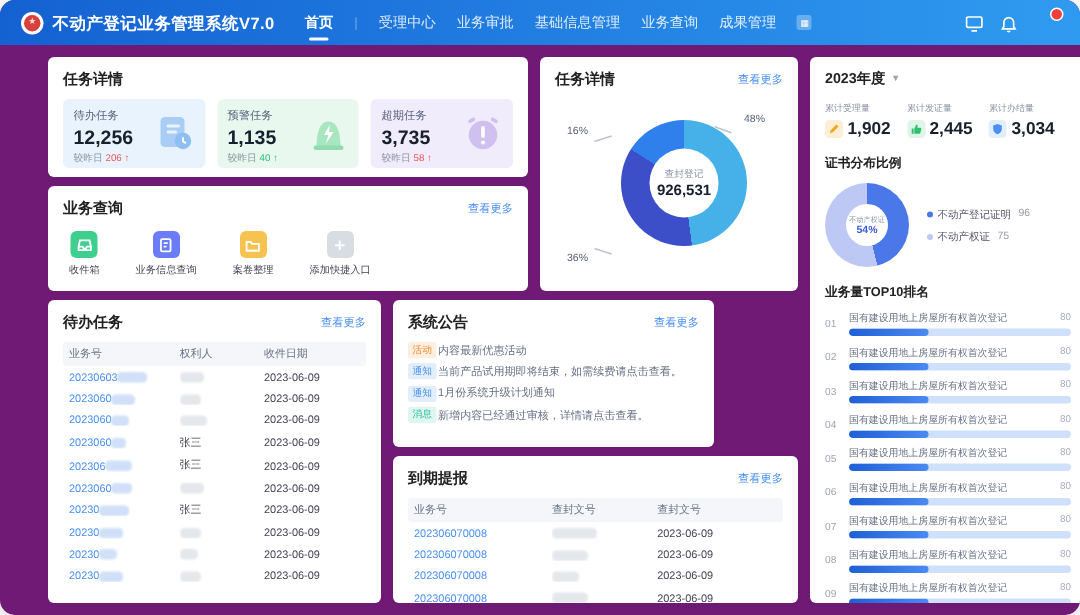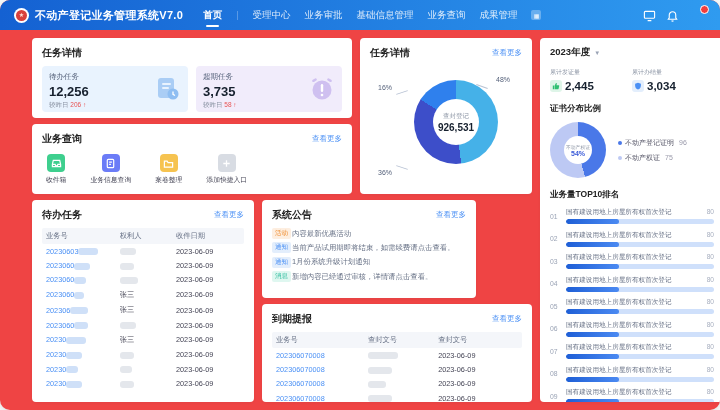--- a/index.html
+++ b/index.html
@@ -1,16 +1,16 @@
 <!DOCTYPE html>
 <html><head>
 <meta charset="utf-8">
 <style>
   html,body{margin:0;padding:0;background:#fff;}
-  .page{position:relative;width:720px;height:410px;background:#ef4444;
+  .page{position:relative;width:720px;height:410px;background:#701a75;
     font-family:"Liberation Sans",sans-serif;border-radius:10px;overflow:hidden;
     box-shadow:0 2px 12px rgba(0,0,0,.18);}
   
   .hdr{position:absolute;top:0;left:0;right:0;height:30px;
     background:linear-gradient(90deg,#1461d2,#2f9bf0);
     display:flex;align-items:center;padding:0 14px;color:#fff;box-sizing:border-box;}
   .logo{width:15px;height:15px;border-radius:50%;background:#fff;
     display:flex;align-items:center;justify-content:center;margin-right:6px;flex:0 0 auto;}
   .logo-inner{width:11px;height:11px;border-radius:50%;background:#d8403c;
     display:flex;align-items:center;justify-content:center;color:#ffd9d0;font-size:6px;line-height:1;}
@@ -162,20 +162,30 @@
           <div class="stat-value">12,256</div>
           <div class="stat-delta">较昨日 <span class="delta-red">206 ↑</span></div>
           <span class="stat-icon"><svg width="28" height="28" viewBox="0 0 28 28">
               <rect x="4" y="3" width="16" height="20" rx="3" fill="#aacdf5"></rect>
               <rect x="8" y="8" width="9" height="2" rx="1" fill="#e9f3fe"></rect>
               <rect x="8" y="12" width="7" height="2" rx="1" fill="#e9f3fe"></rect>
               <circle cx="19" cy="19" r="5.5" fill="#8fbef2"></circle>
               <path d="M19 16.5v2.8l2 1.2" stroke="#fff" stroke-width="1.3" fill="none"></path>
             </svg></span>
         </div>
+        <div class="stat-box green">
+          <div class="stat-label">预警任务</div>
+          <div class="stat-value">1,135</div>
+          <div class="stat-delta">较昨日 <span class="delta-green">40 ↑</span></div>
+          <span class="stat-icon"><svg width="28" height="28" viewBox="0 0 28 28">
+              <path d="M6 23c0-9 2-17 8-17s8 8 8 17z" fill="#a8e6c0"></path>
+              <path d="M15 8l-4 7h3l-2 6 5.5-8h-3.2z" fill="#fff"></path>
+              <rect x="4" y="22" width="20" height="3" rx="1.5" fill="#8fdcae"></rect>
+            </svg></span>
+        </div>
         <div class="stat-box purple">
           <div class="stat-label">超期任务</div>
           <div class="stat-value">3,735</div>
           <div class="stat-delta">较昨日 <span class="delta-red">58 ↑</span></div>
           <span class="stat-icon"><svg width="28" height="28" viewBox="0 0 28 28">
               <circle cx="14" cy="15" r="9.5" fill="#cfc0f0"></circle>
               <rect x="12.8" y="9" width="2.4" height="8" rx="1.2" fill="#fff"></rect>
               <circle cx="14" cy="20" r="1.3" fill="#fff"></circle>
               <rect x="4" y="4" width="5" height="2.4" rx="1.2" transform="rotate(-30 6.5 5.2)" fill="#cfc0f0"></rect>
               <rect x="19" y="4" width="5" height="2.4" rx="1.2" transform="rotate(30 21.5 5.2)" fill="#cfc0f0"></rect>
@@ -378,20 +388,31 @@
     </div>
   </section>
 
   <section class="card year-card">
     <div class="year-head">
       <span>2023年度</span>
       <span class="chev">▼</span>
     </div>
     <div class="year-stats">
         <div class="ystat">
+          <div class="ylabel">累计受理量</div>
+          <div class="yval-row">
+            <span class="yicon" style="background: rgb(253, 238, 214);">
+              <svg width="8" height="8" viewBox="0 0 10 10">
+                <path d="M1.5 8.5l.8-2.6L7 1.2l1.8 1.8L4.1 7.7z" fill="#f5a623"></path>
+              </svg>
+            </span>
+            <span class="yvalue">1,902</span>
+          </div>
+        </div>
+        <div class="ystat">
           <div class="ylabel">累计发证量</div>
           <div class="yval-row">
             <span class="yicon" style="background: rgb(222, 245, 232);">
               <svg width="8" height="8" viewBox="0 0 10 10">
                 <path d="M1 4.5h1.6V9H1zM3.2 9V4.6L5 1.2c.8 0 1.2.6 1 1.4l-.4 1.4h2.6c.6 0 1 .5.8 1.1L8.2 8.3c-.1.4-.5.7-.9.7z" fill="#2fbf71"></path>
               </svg>
             </span>
             <span class="yvalue">2,445</span>
           </div>
         </div>

